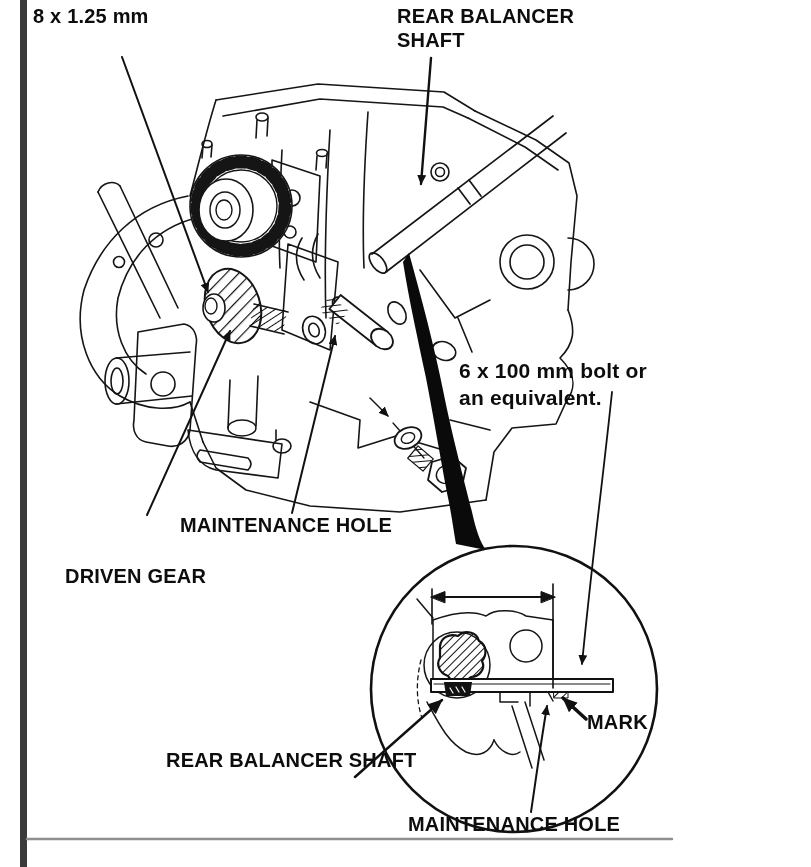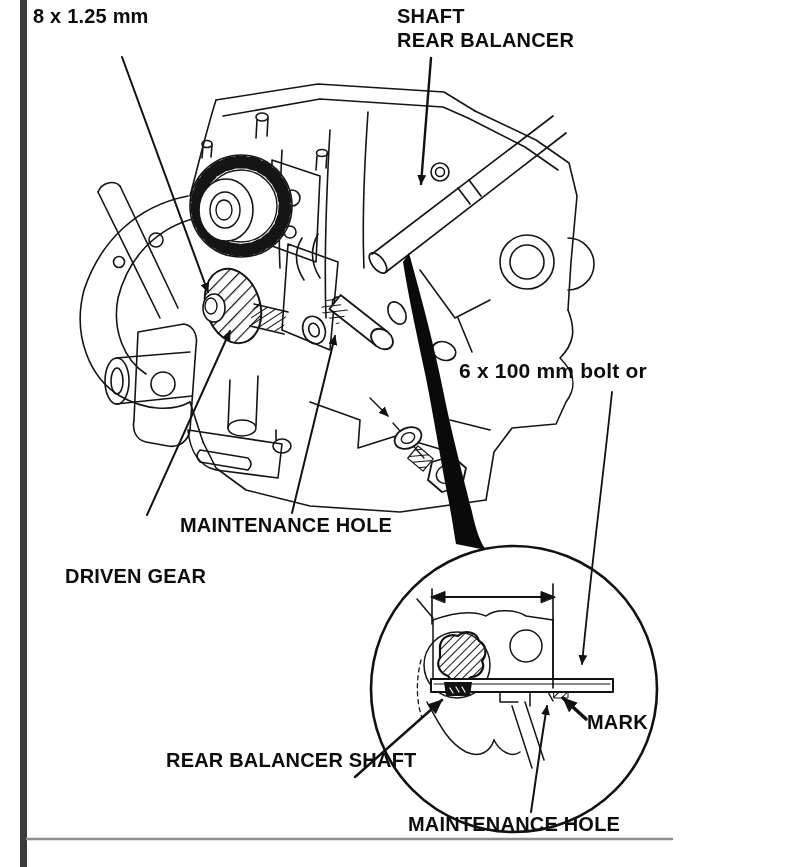--- a/index.html
+++ b/index.html
@@ -220,26 +220,27 @@
 
     <rect x="0" y="0" width="7" height="867" fill="#3a3a3a"></rect>
     <line x1="7" y1="839" x2="652" y2="839" stroke="#8f8f8f" stroke-width="2.5"></line>
   </svg>
 
   <div id="torque-spec" class="lbl">
     <span class="ln">8 x 1.25 mm</span>
   </div>
 
   <div id="shaft-top-label" class="lbl">
+    <span class="ln">REAR BALANCER</span>
     <span class="ln">SHAFT</span>
-    <span class="ln">REAR BALANCER</span>
   </div>
 
   <div id="bolt-note" class="lbl">
     <span class="ln">6 x 100 mm bolt or</span>
+    <span class="ln">an equivalent.</span>
   </div>
 
   <div id="maint-mid-label" class="lbl">MAINTENANCE HOLE</div>
 
   <div id="driven-gear-label" class="lbl">DRIVEN GEAR</div>
 
 
   <div id="mark-label" class="lbl">MARK</div>
 
   <div id="shaft-bottom-label" class="lbl">REAR BALANCER SHAFT</div>

